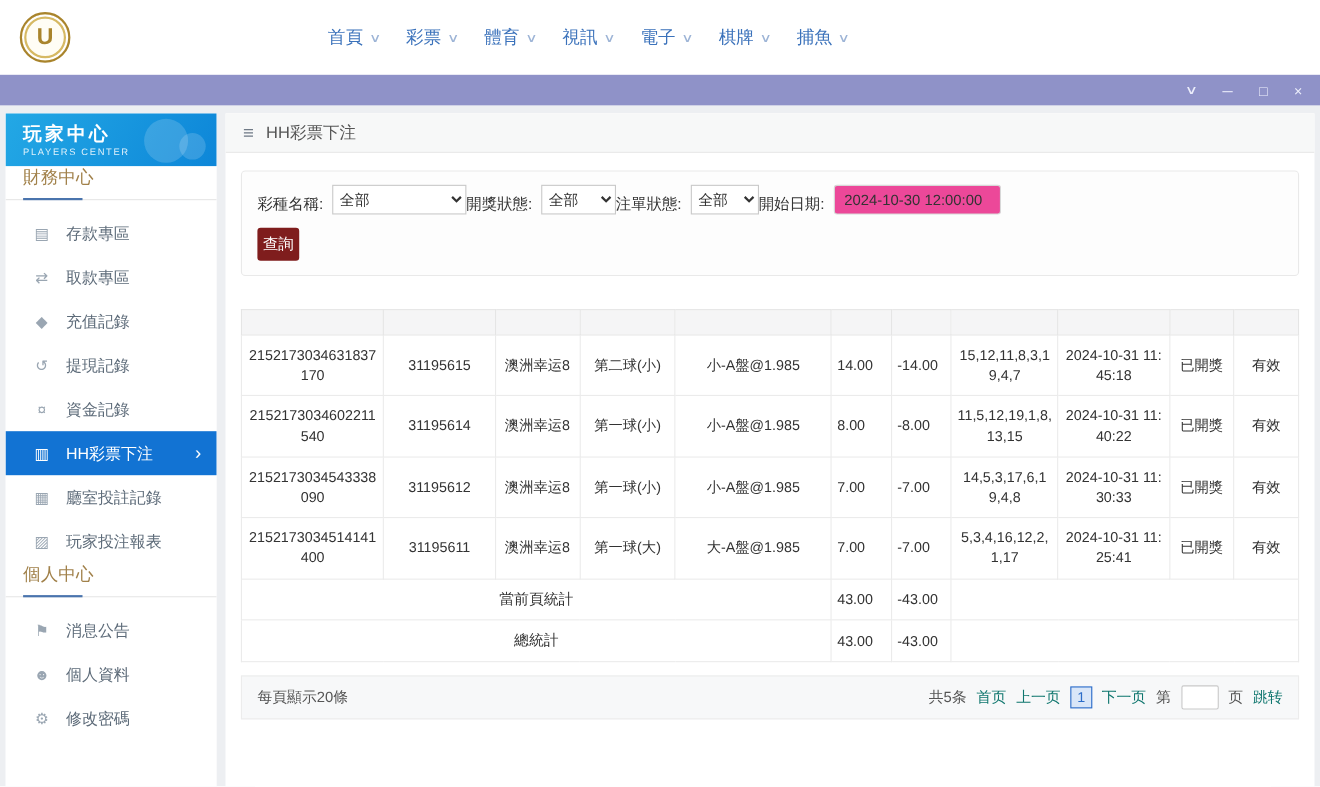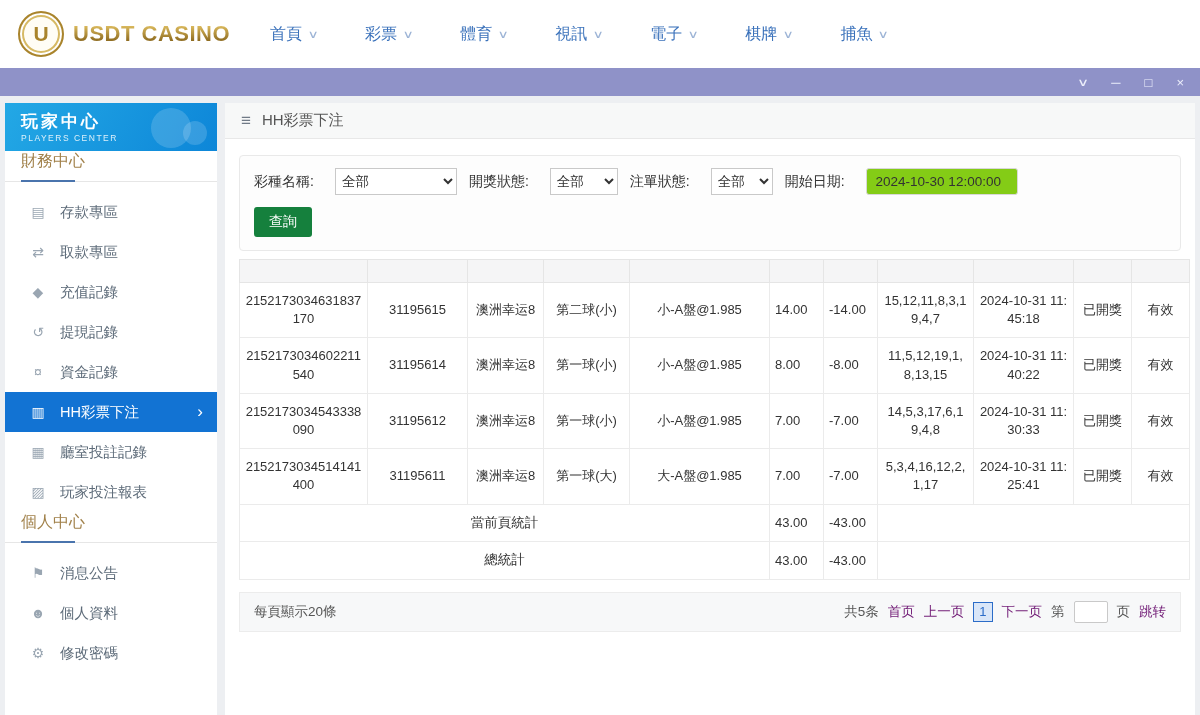--- a/index.html
+++ b/index.html
@@ -9,35 +9,35 @@
   
   .topbar{height:68px;display:flex;align-items:center;padding:0 18px;background:#fff}
   .logo{display:flex;align-items:center;gap:9px;width:252px;cursor:pointer}
   .logo-badge{width:46px;height:46px;border-radius:50%;border:2px solid #a9842c;
     box-shadow:inset 0 0 0 2px #fff,inset 0 0 0 4px #d6b964;
     display:flex;align-items:center;justify-content:center;
     color:#a9842c;font-weight:bold;font-size:21px;background:#fffdf5}
   .logo-text{font-size:22px;font-weight:800;letter-spacing:.5px;
     background:linear-gradient(180deg,#d9b85c 20%,#8a671d 80%);
     -webkit-background-clip:text;background-clip:text;color:transparent}
-  .mainnav{display:flex;align-items:center;gap:48px;margin-left:0}
+  .mainnav{display:flex;align-items:center;gap:24px;margin-left:28px}
   .nav-item{display:flex;align-items:center;gap:7px;color:#3b72bb;font-size:16px;cursor:pointer;white-space:nowrap}
   .nav-chev{color:#9db4d6;font-size:11px;transform:scaleX(1.4)}
 
   
   .titlebar{height:28px;background:#8f92c8;display:flex;align-items:center;justify-content:flex-end;
     gap:24px;padding:0 16px;color:#eceefb;font-size:13px}
   .win-btn{cursor:pointer;line-height:1}
   .win-chev{font-size:11px;transform:scaleX(1.5)}
 
   
   .layout{height:619px;background:#edeff2;display:flex;gap:8px;padding:7px 5px 0}
 
   
-  .sidebar{width:212px;background:#fff;overflow:hidden;flex:none}
+  .sidebar{width:192px;background:#fff;overflow:hidden;flex:none}
   .side-head{height:48px;background:linear-gradient(120deg,#23a8e5,#0d86d8);color:#fff;
     padding:7px 0 0 16px;position:relative;overflow:hidden}
   .side-head .t{font-size:17px;font-weight:bold;letter-spacing:3px}
   .side-head .st{font-size:8.5px;letter-spacing:1.5px;opacity:.85}
   .deco1,.deco2{position:absolute;border-radius:50%;background:rgba(255,255,255,.16)}
   .deco1{width:40px;height:40px;right:26px;top:5px}
   .deco2{width:24px;height:24px;right:10px;top:18px}
   .section-title{padding:0 16px 9px;color:#a1814a;font-size:16px;
     border-bottom:1px solid #e6e6e6;position:relative}
   .section-title::after{content:"";position:absolute;left:16px;bottom:-1px;width:54px;height:2px;background:#4a74ad}
@@ -51,55 +51,54 @@
   .menu-item.active .mi-chev{display:block;color:#fff}
 
   
   .content{flex:1;background:#fff;display:flex;flex-direction:column;overflow:hidden}
   .breadcrumb{height:36px;min-height:36px;background:#f7f8f8;border-bottom:1px solid #e8e8e8;
     display:flex;align-items:center;gap:11px;padding:0 16px;color:#555;font-size:15px}
   .hamb{color:#707a86;font-size:17px}
 
   .filterbox{margin:16px 14px 0;border:1px solid #e9e9e9;border-radius:4px;background:#fdfdfd;padding:12px 14px 13px}
   .filter-row{display:flex;align-items:center;flex-wrap:wrap;font-size:14px;color:#333}
-  .f-group{display:flex;align-items:center;gap:21px;margin-right:12px}
+  .f-group{display:flex;align-items:flex-end;gap:8px;}
   .filterbox select{height:27px;border:1px solid #c9c9c9;border-radius:0;background:#fff;
     font-size:13.5px;color:#333;padding:0 2px}
   .sel-lottery{width:122px}.sel-draw{width:68px}.sel-order{width:62px}
   .date-input{height:27px;width:152px;border:1px solid #d8d8d8;border-radius:3px;
-    font-size:13.5px;color:#333;padding:0 9px;background:#84cc16}
-  .btn-search{margin-top:12px;background:#15803d;color:#fff;border:none;border-radius:3px;
-    height:30px;padding:0 15px;font-size:14px;cursor:pointer}
-
-  .tablewrap{margin:8px 14px 0}
+    font-size:13.5px;color:#333;padding:0 9px;background:#ec4899}
+  .btn-search{margin-top:12px;background:#7f1d1d;color:#fff;border:none;border-radius:3px;
+    height:30px;padding:0 5px;font-size:14px;cursor:pointer}
+
+  .tablewrap{margin:30px 14px 0}
   table{width:100%;border-collapse:collapse;table-layout:fixed;border:1px solid #e3e3e3}
   th{background:#f5f5f6;color:#55453a;font-size:14px;font-weight:bold;padding:11px 3px;
     border:1px solid #e5e5e5;overflow:hidden}
   td{font-size:13px;color:#333;text-align:center;padding:9px 5px;border:1px solid #ebebeb;
     line-height:1.4;word-break:break-all;overflow:hidden}
   td.num{text-align:left;padding-right:8px}
   .sum-label{font-size:13.5px}
 
   .pagebar{margin:12px 14px 0;height:40px;min-height:40px;border:1px solid #ececec;background:#f7f8f9;
     display:flex;align-items:center;justify-content:space-between;padding:0 14px;font-size:13.5px;color:#555}
   .pager{display:flex;align-items:center;gap:9px}
-  .plink{color:#701a75;cursor:pointer}
+  .plink{color:#0f766e;cursor:pointer}
   .pcurrent{border:1px solid #2b6cc8;background:#d9e6f8;color:#2b6cc8;padding:0 5px;
     font-size:13px;line-height:18px;cursor:pointer}
   .jump-input{width:34px;height:22px;border:1px solid #c9c9c9;border-radius:2px;padding:0 4px;font-size:13px}
 </style>
 </head>
 <body>
 
 <div class="app">
 
   <header class="topbar">
     <div class="logo">
       <div class="logo-badge">U</div>
-      <div class="logo-text">USDT CASINO</div>
     </div>
     <nav class="mainnav" id="mainnav">
         <div class="nav-item">
     <span>首頁</span>
     <span class="nav-chev">∨</span>
   </div>
         <div class="nav-item">
     <span>彩票</span>
     <span class="nav-chev">∨</span>
   </div>

